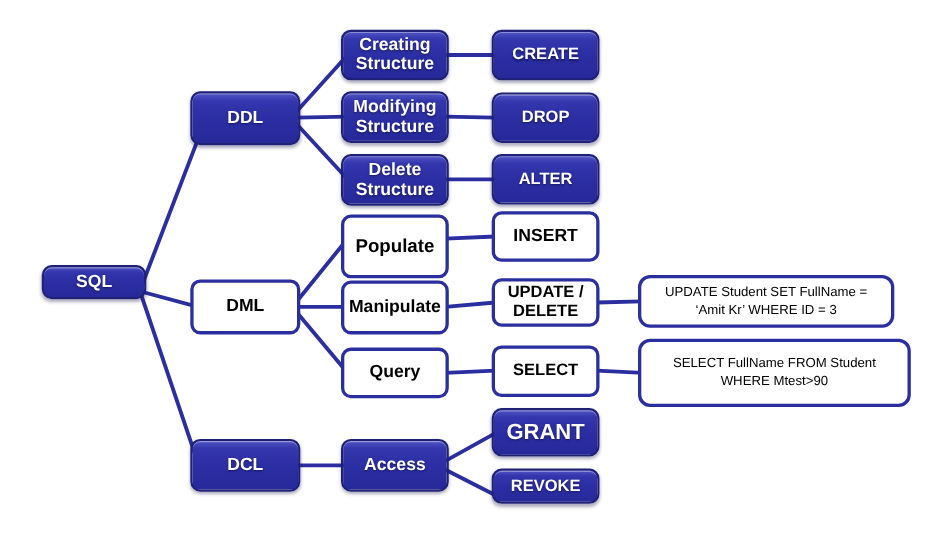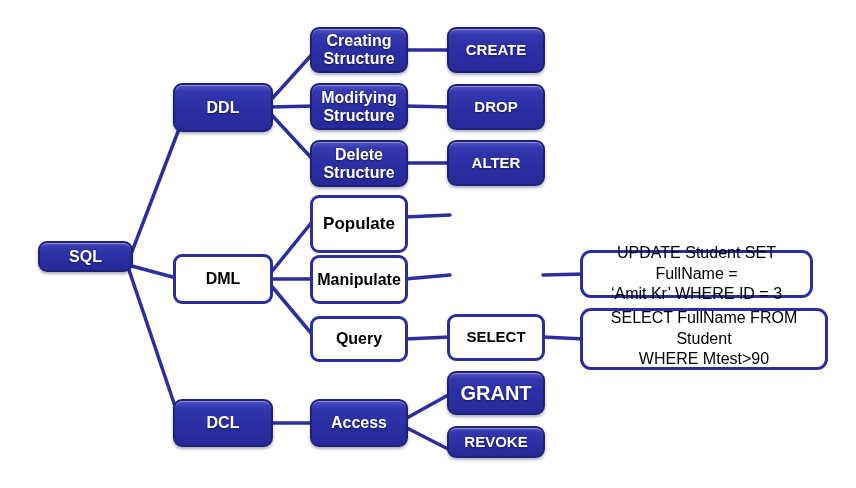--- a/index.html
+++ b/index.html
@@ -44,21 +44,21 @@
     text-shadow: 0 1px 2px rgba(0,0,20,0.5);
     box-shadow: inset 0 1px 0 rgba(255,255,255,0.35), 0 2px 3px rgba(20,20,70,0.35);
   }
   .node.white {
     background: #ffffff;
     border: 3px solid #2b2e9e;
     color: #000000;
   }
   .node.example {
     font-weight: normal;
-    font-size: 16px;
+    font-size: 12px;
     line-height: 1.3;
     border-radius: 11px;
   }
   
   #n-sql        { left: 38px;  top: 241px; width: 95px;  height: 31px; }
   #n-ddl        { left: 173px; top: 83px;  width: 100px; height: 49px; }
   #n-dml        { left: 173px; top: 254px; width: 100px; height: 50px; }
   #n-dcl        { left: 173px; top: 399px; width: 100px; height: 48px; }
   #n-creating   { left: 310px; top: 27px;  width: 98px;  height: 46px; }
   #n-modifying  { left: 310px; top: 83px;  width: 98px;  height: 47px; }
@@ -118,20 +118,23 @@
   <div class="node blue" id="n-delete">Delete
 Structure</div>
   <div class="node white" id="n-populate">Populate</div>
   <div class="node white" id="n-manipulate">Manipulate</div>
   <div class="node white" id="n-query">Query</div>
   <div class="node blue" id="n-access">Access</div>
 
   <div class="node blue" id="n-create">CREATE</div>
   <div class="node blue" id="n-alter">DROP</div>
   <div class="node blue" id="n-drop">ALTER</div>
+  <div class="node white" id="n-insert">INSERT</div>
+  <div class="node white" id="n-updatedel">UPDATE /
+DELETE</div>
   <div class="node white" id="n-select">SELECT</div>
   <div class="node blue" id="n-grant">GRANT</div>
   <div class="node blue" id="n-revoke">REVOKE</div>
 
   <div class="node white example" id="n-update-ex">UPDATE Student SET FullName =
 ‘Amit Kr’ WHERE ID = 3</div>
   <div class="node white example" id="n-select-ex">SELECT FullName FROM Student
 WHERE Mtest&gt;90</div>
 
 </div>

